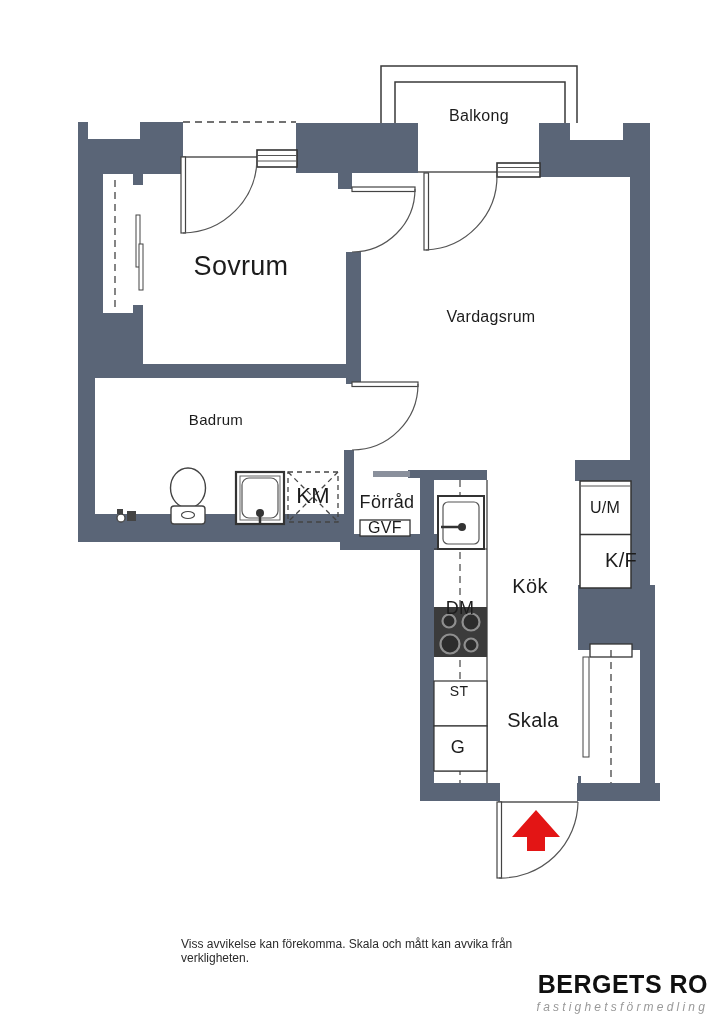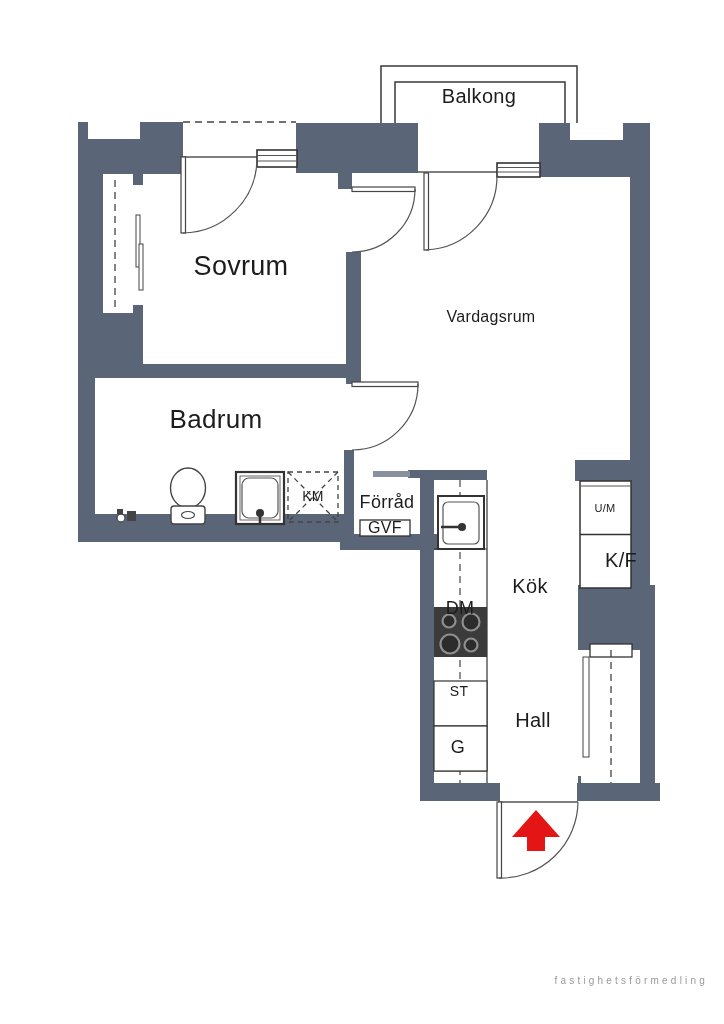--- a/index.html
+++ b/index.html
@@ -10,21 +10,21 @@
   #stage{position:relative;width:724px;height:1024px;background:#fff;overflow:hidden;
          font-family:"Liberation Sans", sans-serif;color:var(--text);}
   #plan-svg{position:absolute;left:0;top:0;}
   .wall{fill:var(--wall);}
   .lbl{position:absolute;transform:translate(-50%,-50%);white-space:nowrap;
        color:var(--text);letter-spacing:0.3px;}
   .footer-note{position:absolute;left:50%;transform:translateX(-50%);
        font-size:12px;color:#2b2b2b;}
   .brand{position:absolute;right:16px;text-align:right;}
   .brand-name{font-size:25px;font-weight:800;letter-spacing:0.5px;color:#101010;line-height:1;}
-  .brand-tag{font-size:10px;letter-spacing:3.2px;color:var(--muted);margin-top:3px;}
+  .brand-tag{font-size:12px;letter-spacing:3.2px;color:var(--muted);margin-top:3px;font-style:italic;}
 </style>
 </head>
 <body>
 
 <div id="stage">
 
 <svg id="plan-svg" width="724" height="1024" viewBox="0 0 724 1024">
 
   <g stroke="#3a3a3a" stroke-width="1.5" fill="none">
     <path d="M381,126 L381,66 L577,66 L577,126"></path>
@@ -166,32 +166,34 @@
     <path d="M611,650 V783" stroke="#444" stroke-width="1.3" stroke-dasharray="7 5" fill="none"></path>
   </g>
 
   <g>
     <rect x="497" y="802" width="4.5" height="76" fill="#fff" stroke="#444" stroke-width="1.2"></rect>
     <path d="M499,878 A77,77 0 0 0 578,802" stroke="#555" stroke-width="1.2" fill="none"></path>
   </g>
   <polygon points="536,810 512,837 527,837 527,851 545,851 545,837 560,837" fill="var(--red)"></polygon>
 </svg>
 
-<div class="lbl" style="left:479px;top:96px;font-size:20px;">Balkong</div>
+<div class="lbl" style="left:479px;top:116px;font-size:16px;">Balkong</div>
 <div class="lbl" style="left:241px;top:266px;font-size:27px;">Sovrum</div>
 <div class="lbl" style="left:491px;top:317px;font-size:16px;">Vardagsrum</div>
-<div class="lbl" style="left:216px;top:419px;font-size:26px;">Badrum</div>
-<div class="lbl" style="left:313px;top:496px;font-size:14px;">KM</div>
+<div class="lbl" style="left:216px;top:419px;font-size:15px;">Badrum</div>
+<div class="lbl" style="left:313px;top:496px;font-size:22px;">KM</div>
 <div class="lbl" style="left:387px;top:502px;font-size:18px;">Förråd</div>
 <div class="lbl" style="left:385px;top:528px;font-size:16px;">GVF</div>
 <div class="lbl" style="left:460px;top:580px;font-size:18px;margin-top:28px;">DM</div>
 <div class="lbl" style="left:530px;top:586px;font-size:20px;">Kök</div>
-<div class="lbl" style="left:605px;top:508px;font-size:11px;">U/M</div>
+<div class="lbl" style="left:605px;top:508px;font-size:16px;">U/M</div>
 <div class="lbl" style="left:621px;top:560px;font-size:20px;">K/F</div>
 <div class="lbl" style="left:459px;top:691px;font-size:14px;">ST</div>
 <div class="lbl" style="left:458px;top:747px;font-size:18px;">G</div>
-<div class="lbl" style="left:533px;top:720px;font-size:20px;">Hall</div>
+<div class="lbl" style="left:533px;top:720px;font-size:20px;">Skala</div>
 
+<div class="footer-note" style="top:937px;">Viss avvikelse kan förekomma. Skala och mått kan avvika från verkligheten.</div>
 <div class="brand" style="top:972px;">
+  <div class="brand-name">BERGETS RO</div>
   <div class="brand-tag">fastighetsförmedling</div>
 </div>
 
 </div>
 
 </body></html>

